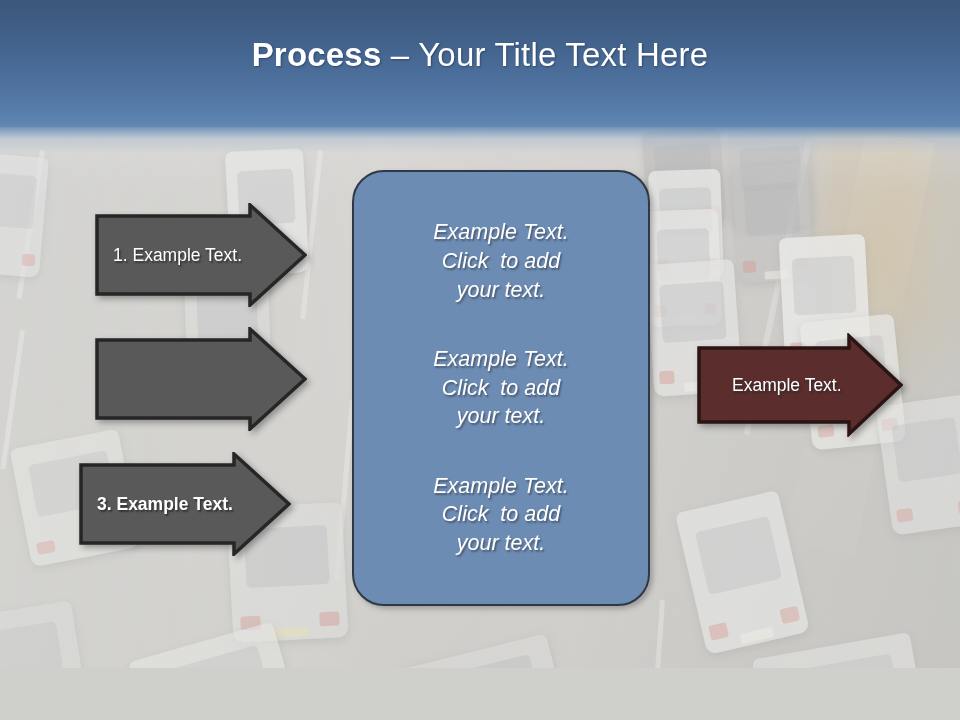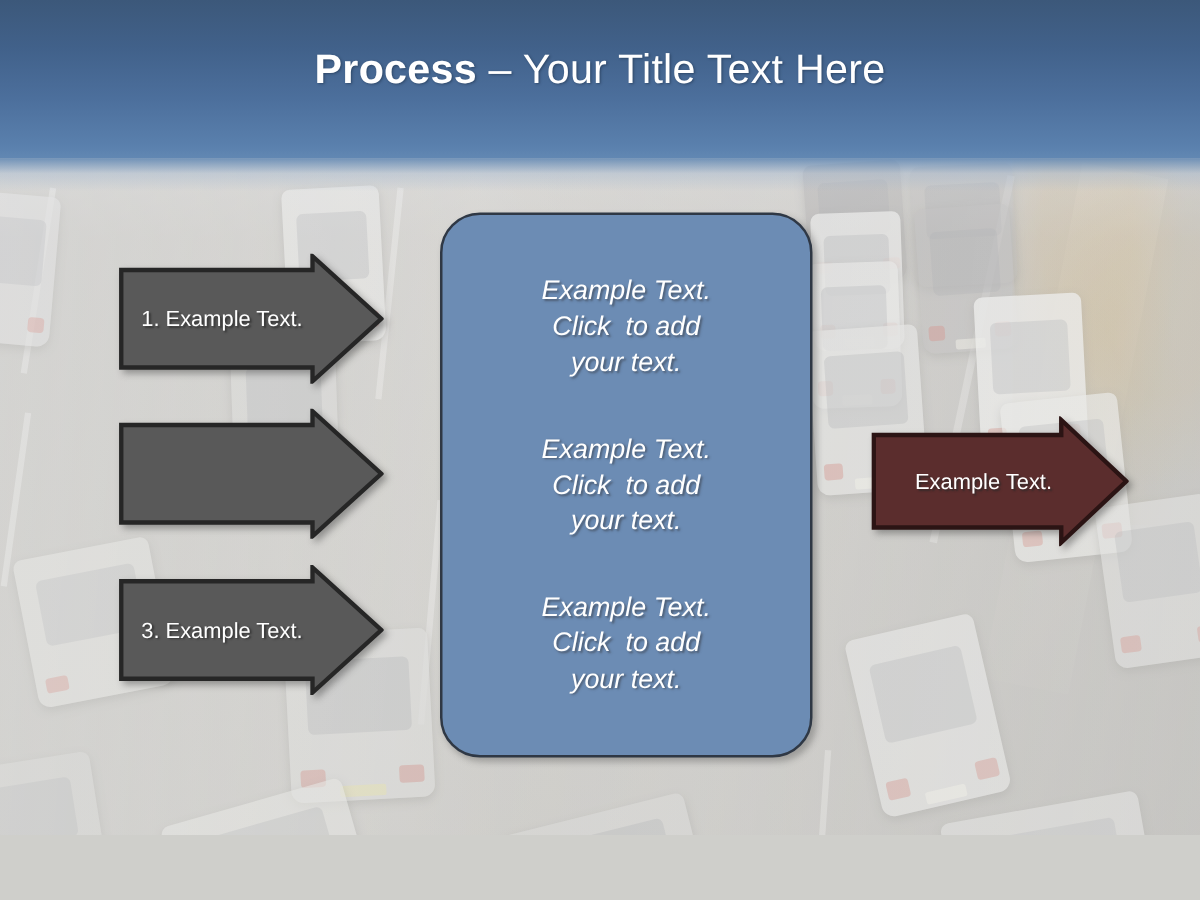--- a/index.html
+++ b/index.html
@@ -249,21 +249,21 @@
     </svg>
     <span class="label">1. Example Text.</span>
   </div>
 
   <div class="arrow arrow-gray" style="left:95px; top:327px; width:212px; height:104px;">
     <svg width="212" height="104" viewBox="0 0 212 104">
       <polygon points="2,13 155,13 155,2 210,52 155,102 155,91 2,91" fill="#595959" stroke="#262626" stroke-width="3.5" stroke-linejoin="miter"></polygon>
     </svg>
   </div>
 
-  <div class="arrow arrow-gray" style="left:95px; top:452px; width:212px; height:104px;">
+  <div class="arrow arrow-gray" style="left:79px; top:452px; width:212px; height:104px;font-weight:bold;">
     <svg width="212" height="104" viewBox="0 0 212 104">
       <polygon points="2,13 155,13 155,2 210,52 155,102 155,91 2,91" fill="#595959" stroke="#262626" stroke-width="3.5" stroke-linejoin="miter"></polygon>
     </svg>
     <span class="label">3. Example Text.</span>
   </div>
 
   <div class="panel">
     <div class="panel-block">
       <span class="l">Example Text.</span>
       <span class="l">Click  to add</span>

